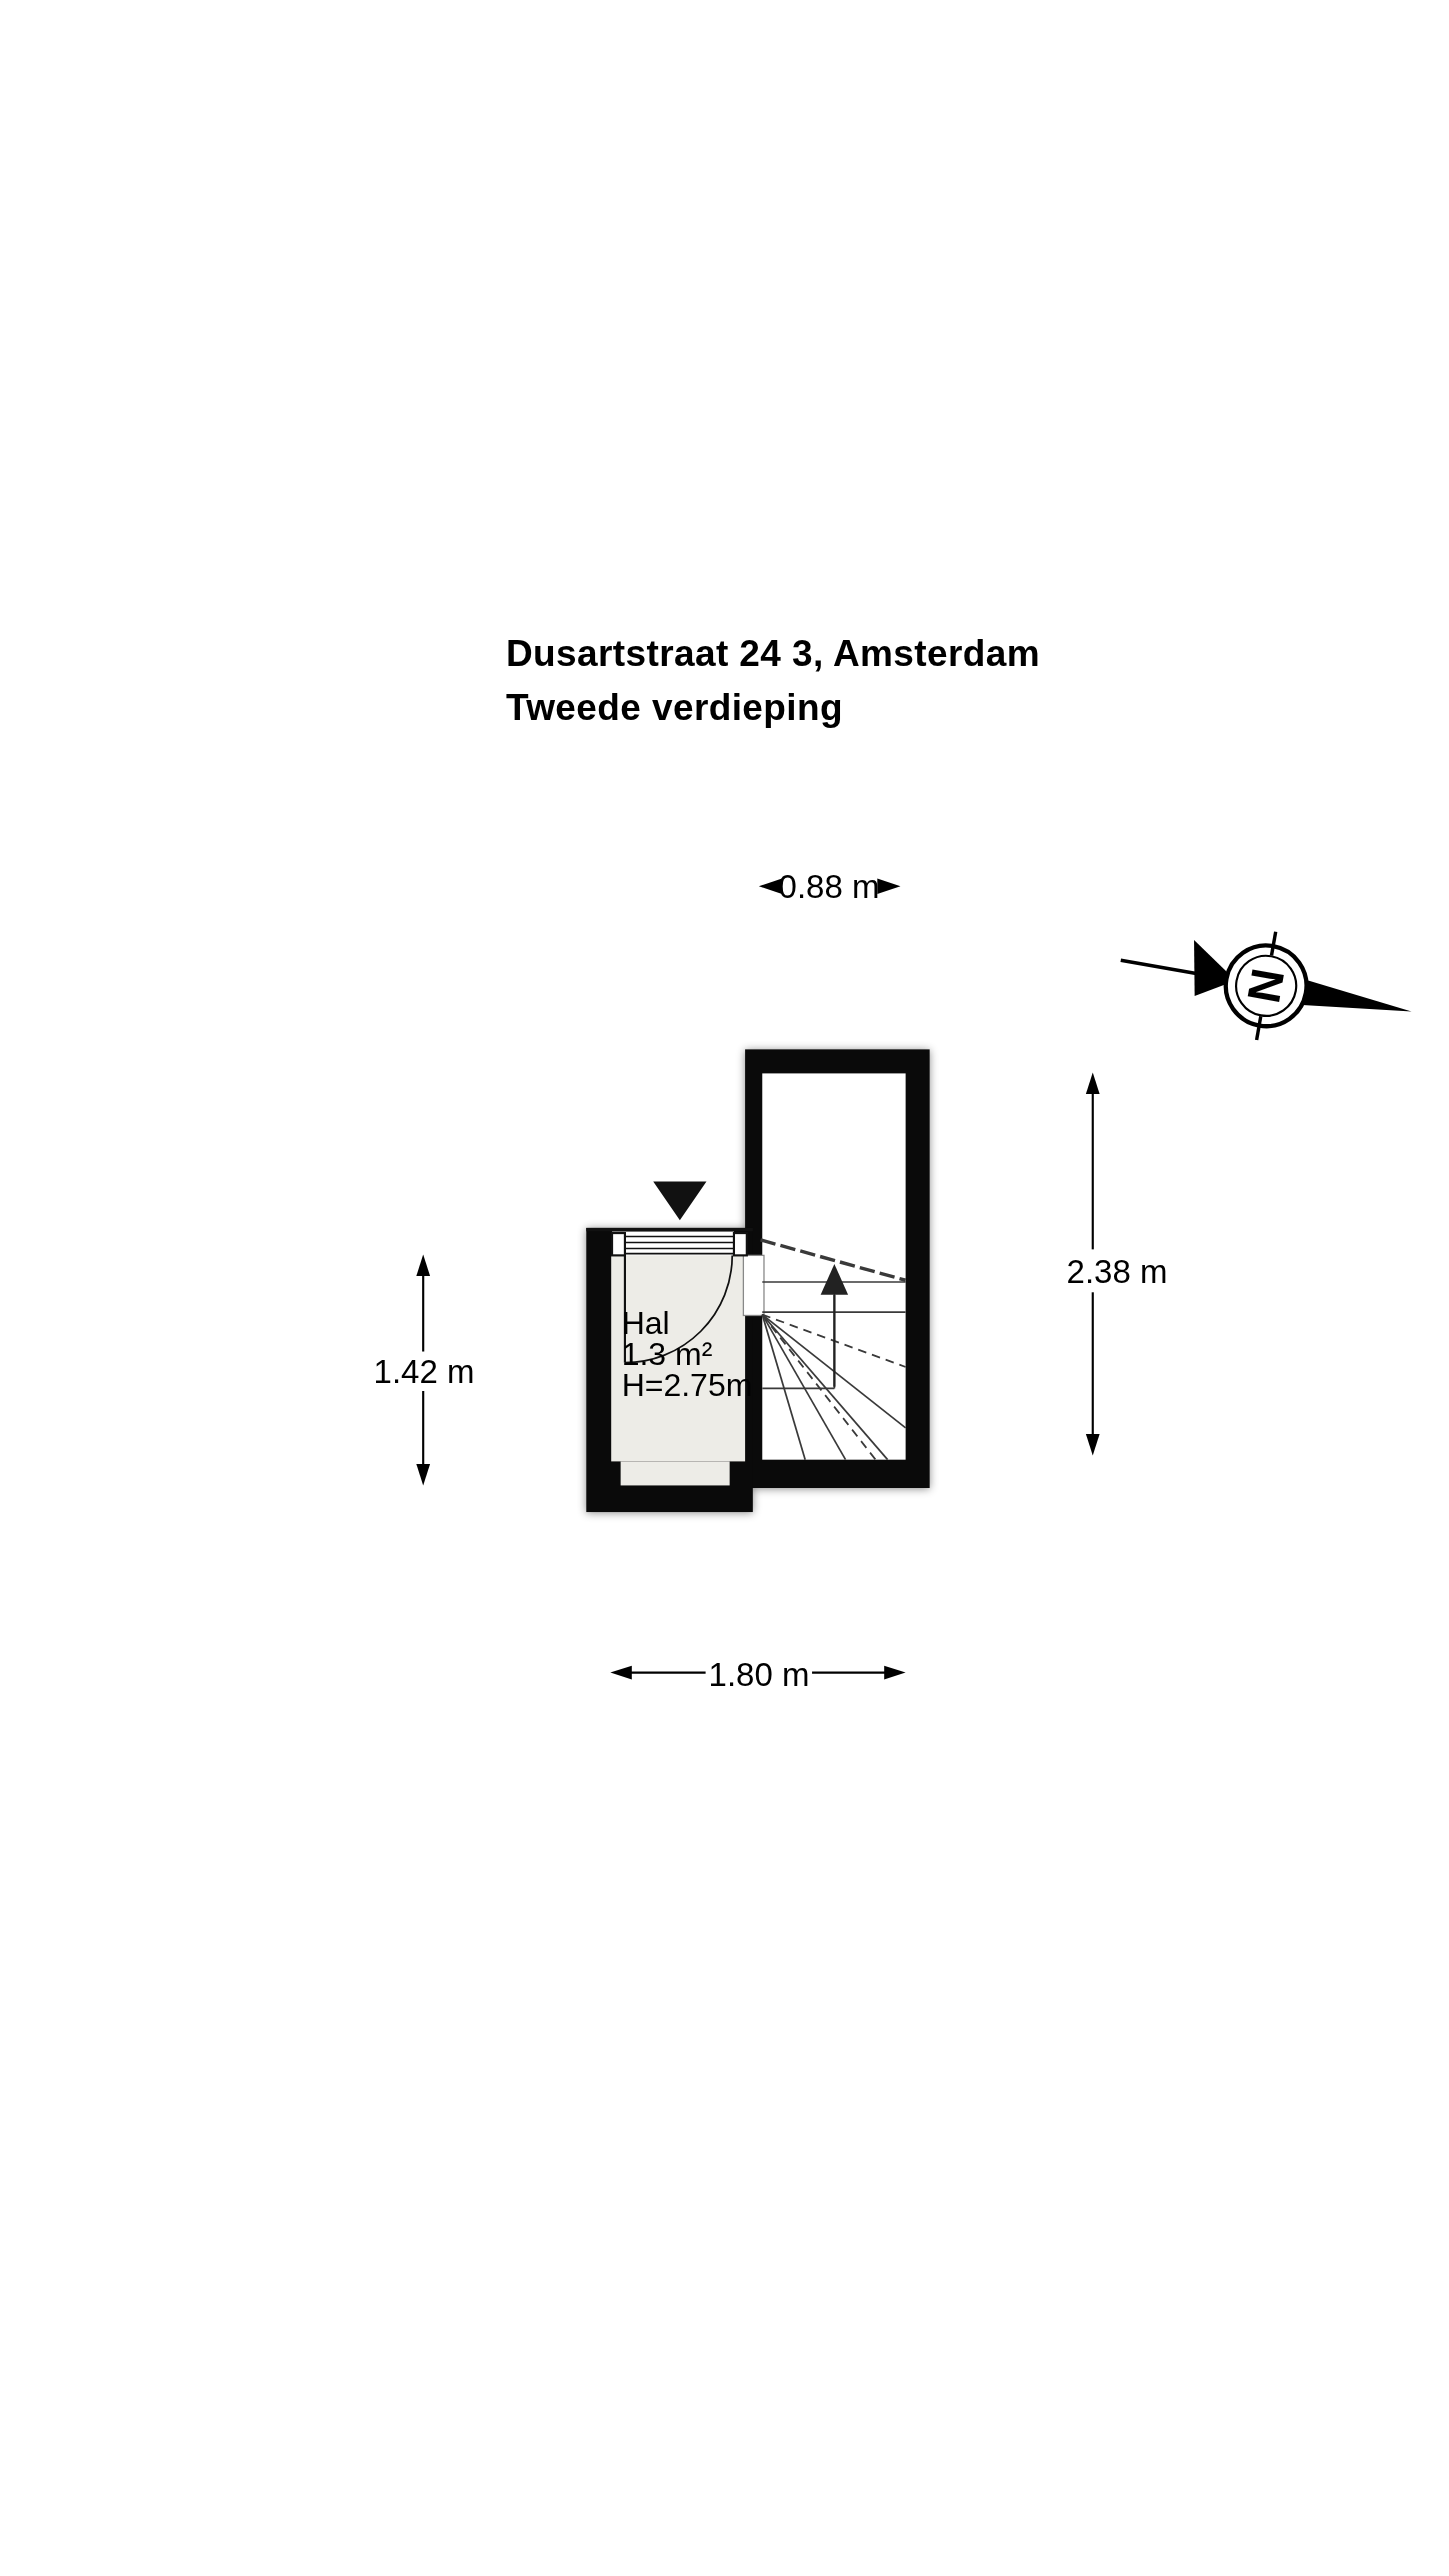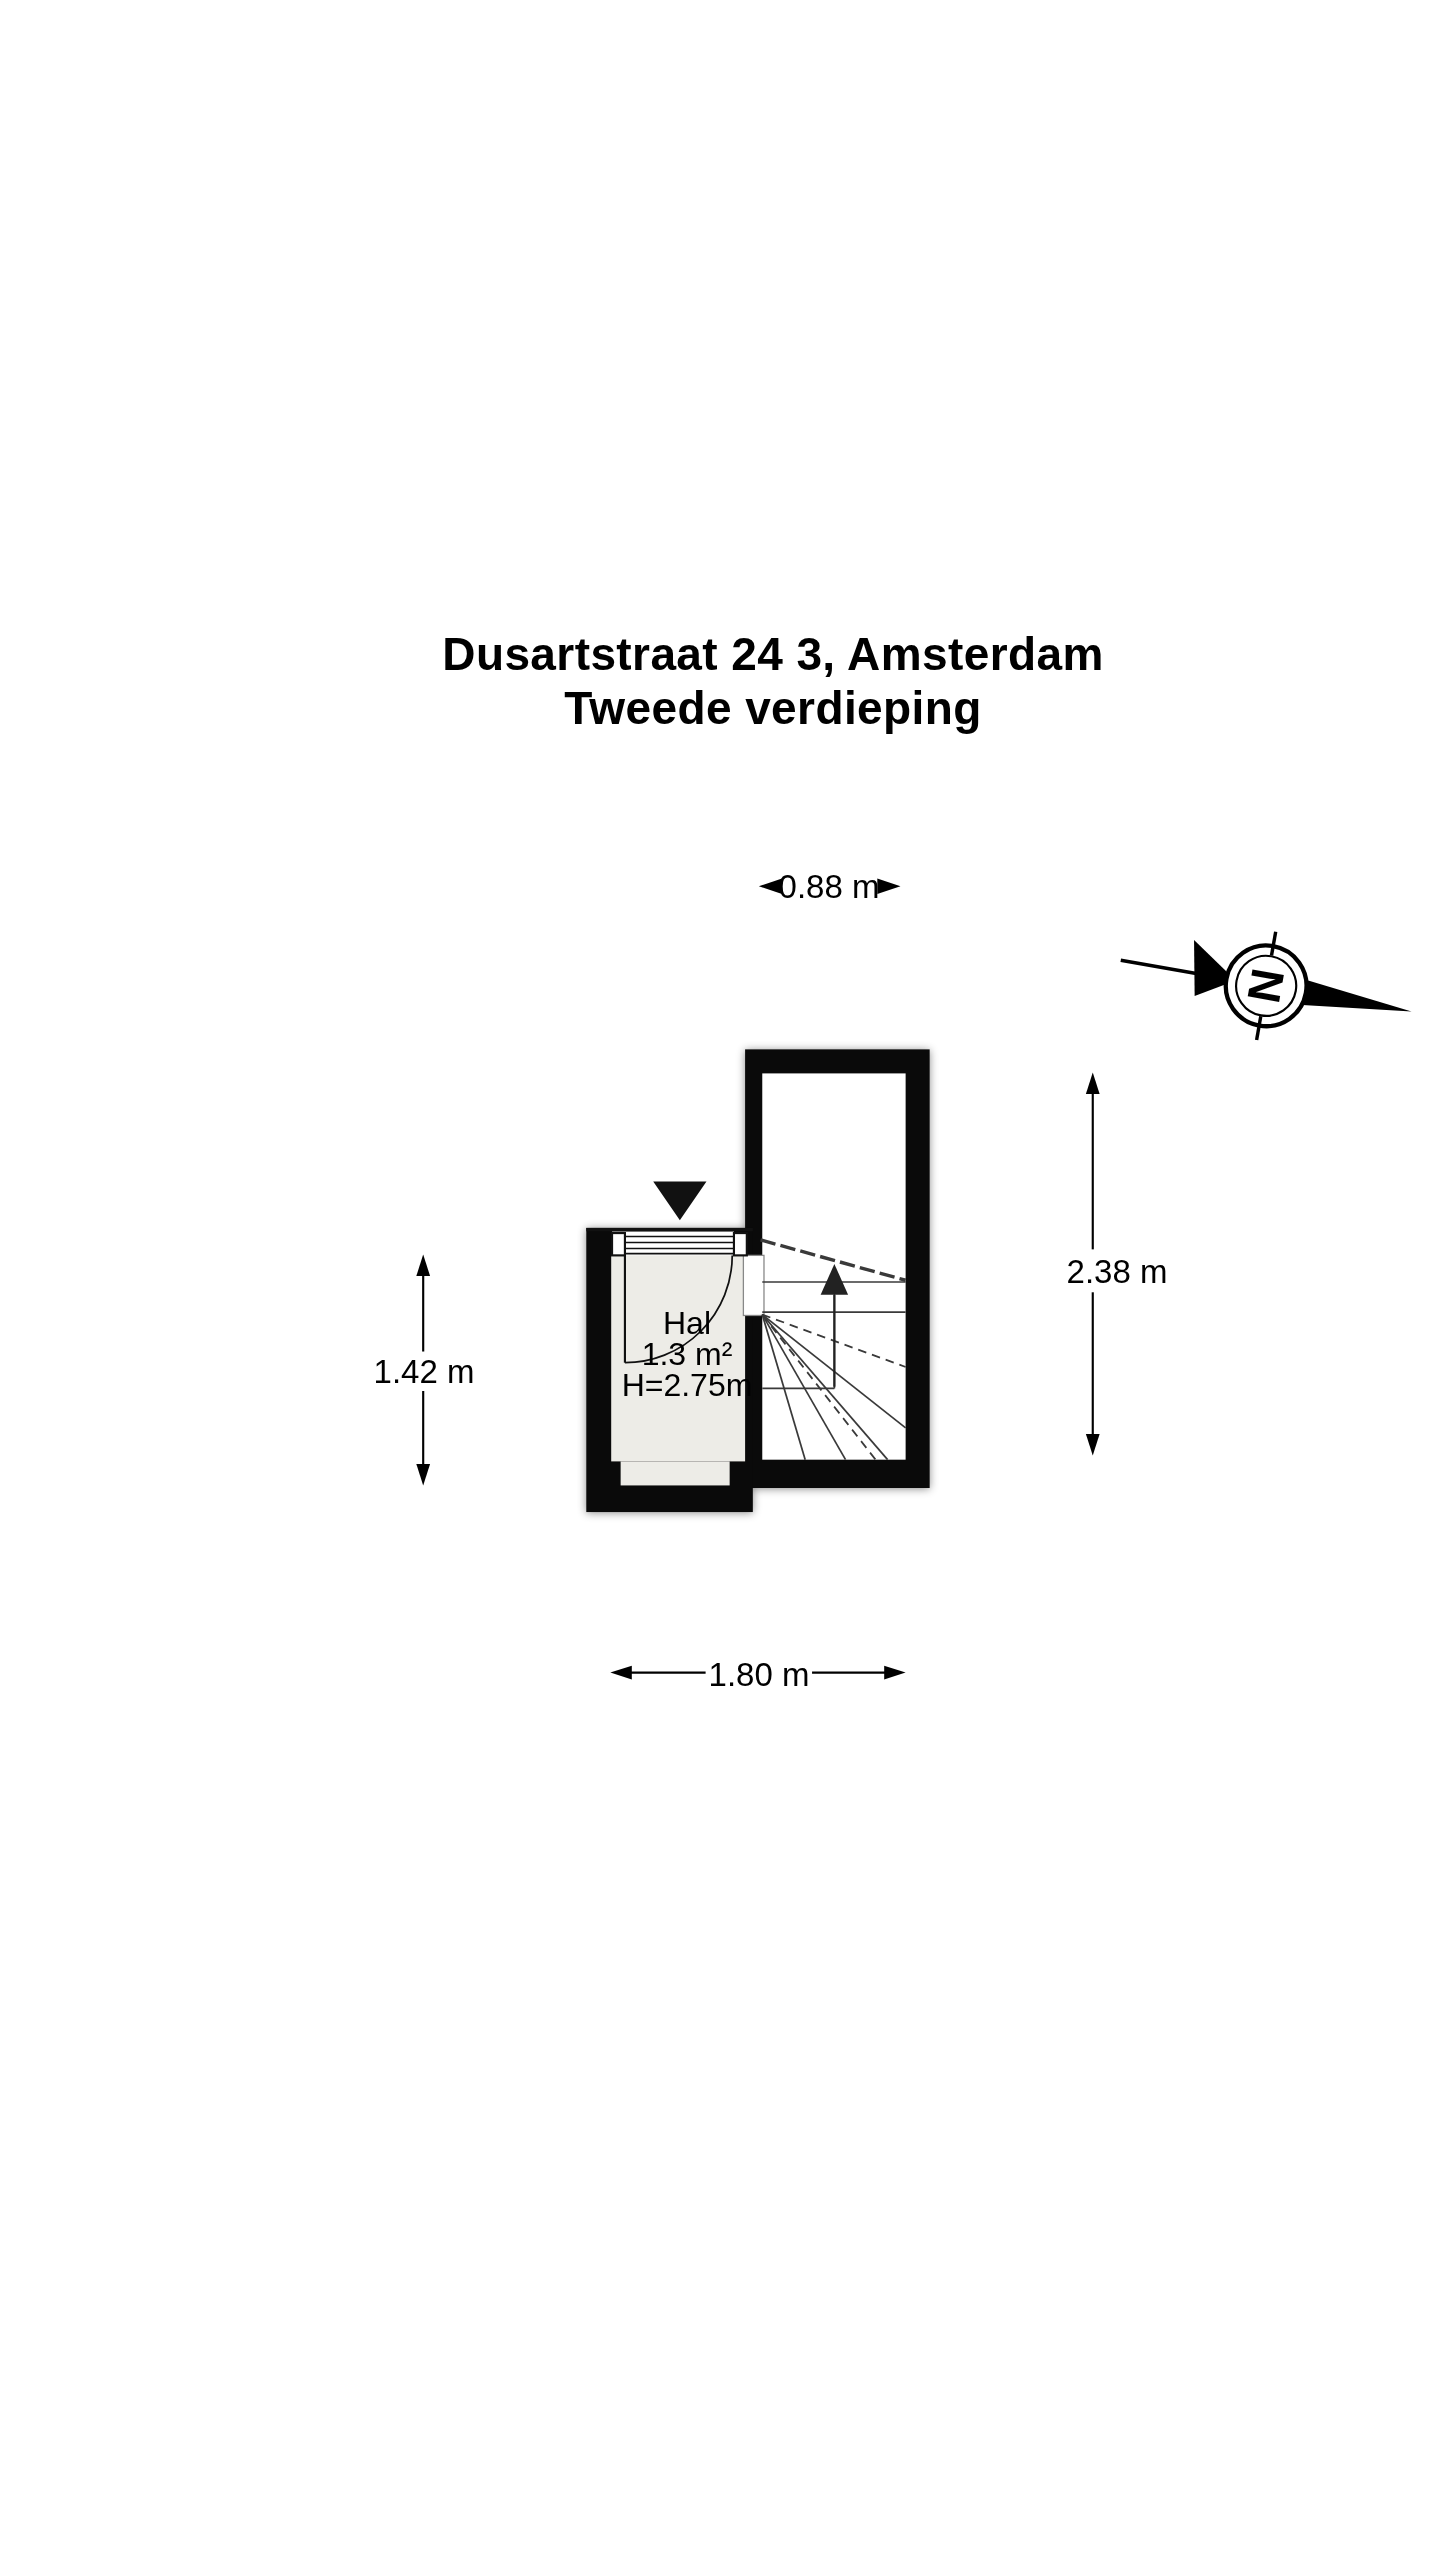--- a/index.html
+++ b/index.html
@@ -1,21 +1,21 @@
 <!DOCTYPE html>
 <html style="--wall: #0a0a0a; --room_fill: #edece7; --stair_line: #3a3a3a; --outline_gray: #888888;font-size:13.7px"><head>
 <meta charset="utf-8">
 <style>
   html,body{margin:0;padding:0;background:#fff;}
   .page{position:relative;width:1449px;height:2576px;background:#fff;overflow:hidden;
         font-family:"Liberation Sans","DejaVu Sans",sans-serif;color:#000;}
   .abs{position:absolute;transform:translate(-50%,-50%);white-space:nowrap;}
-  .title{font-size:46px;font-weight:bold;line-height:54px;text-align:center;letter-spacing:0.4px;}
+  .title{font-size:37px;font-weight:bold;line-height:54px;letter-spacing:0.4px;}
   .dim{font-size:33px;line-height:33px;}
-  .roomlbl{font-size:32px;line-height:31px;text-align:center;}
+  .roomlbl{font-size:32px;line-height:31px;text-align:left;}
   .footer{font-size:33px;line-height:37px;text-align:center;}
   svg{position:absolute;left:0;top:0;}
   .walls{filter:drop-shadow(0 1px 5px rgba(0,0,0,.45));}
 </style>
 </head>
 <body>
 
 <div class="page">
 
   <svg width="1449" height="2576" viewBox="0 0 1688 3000">

